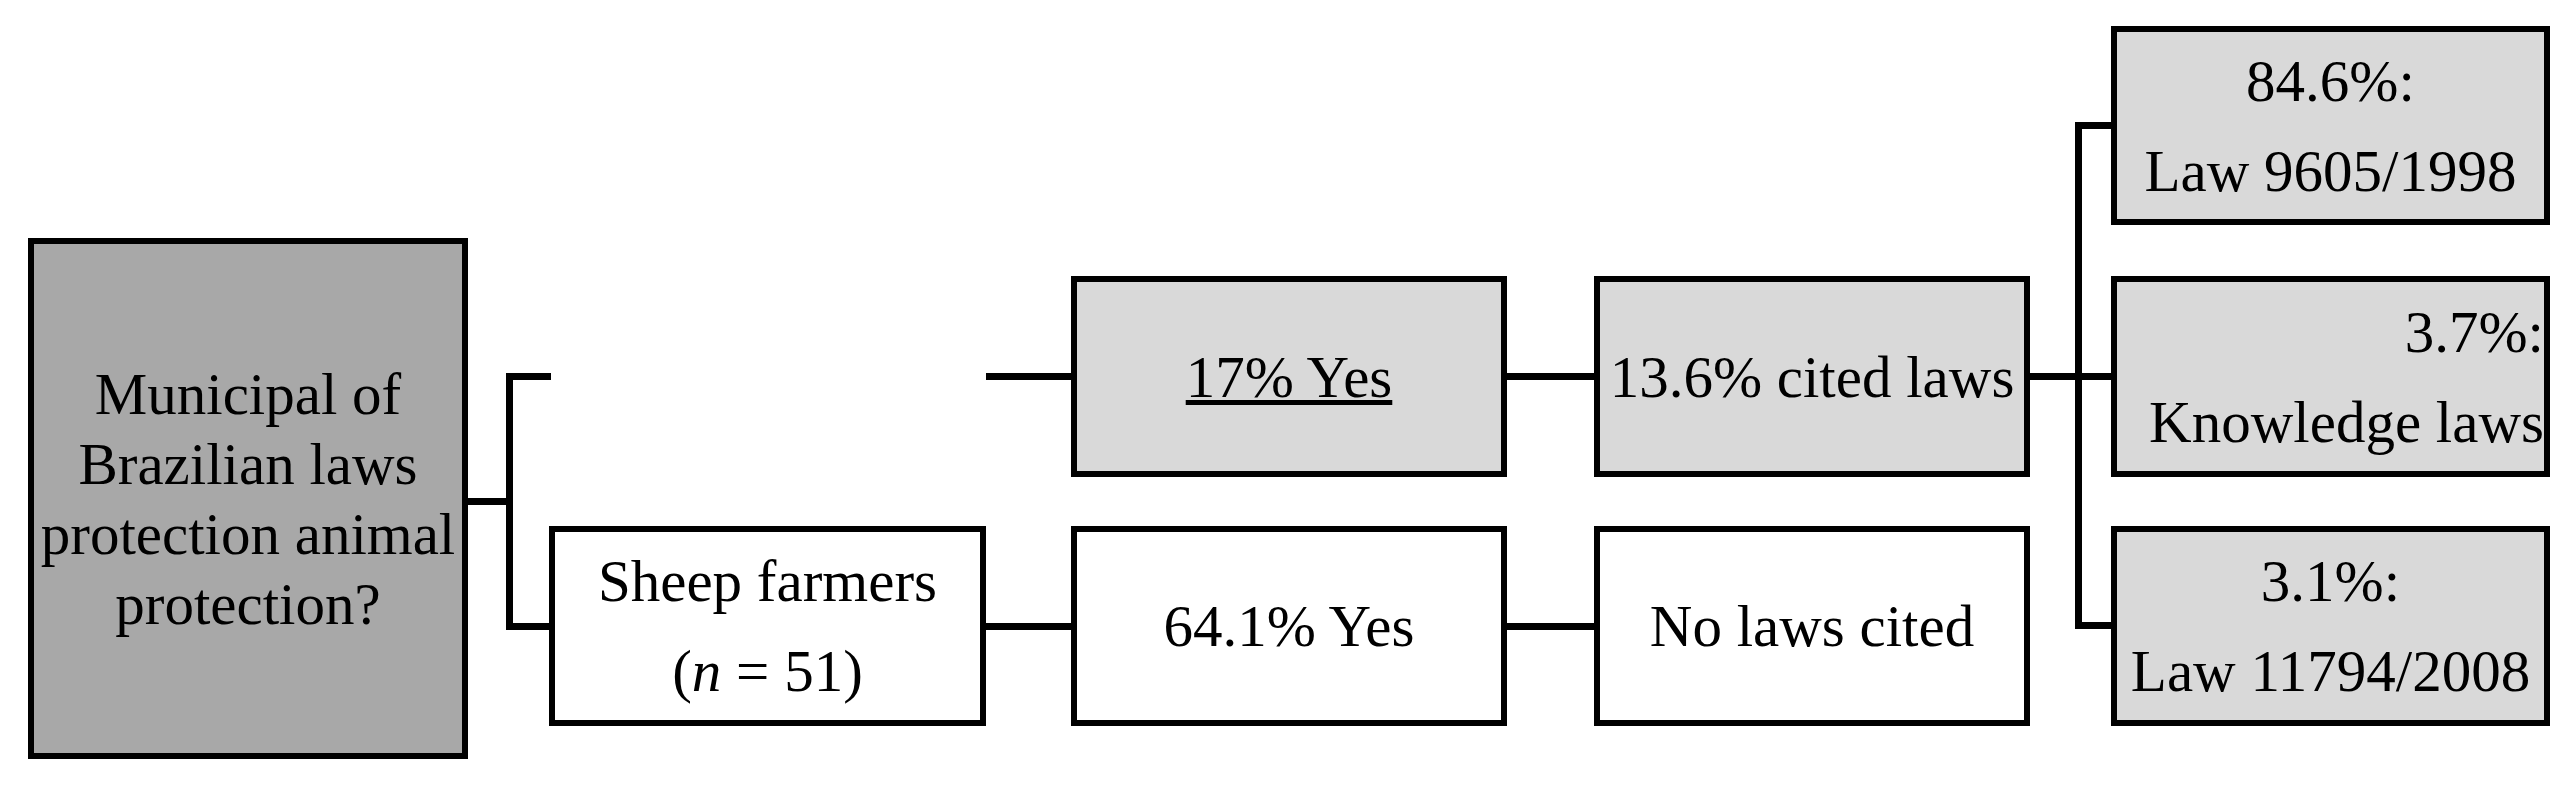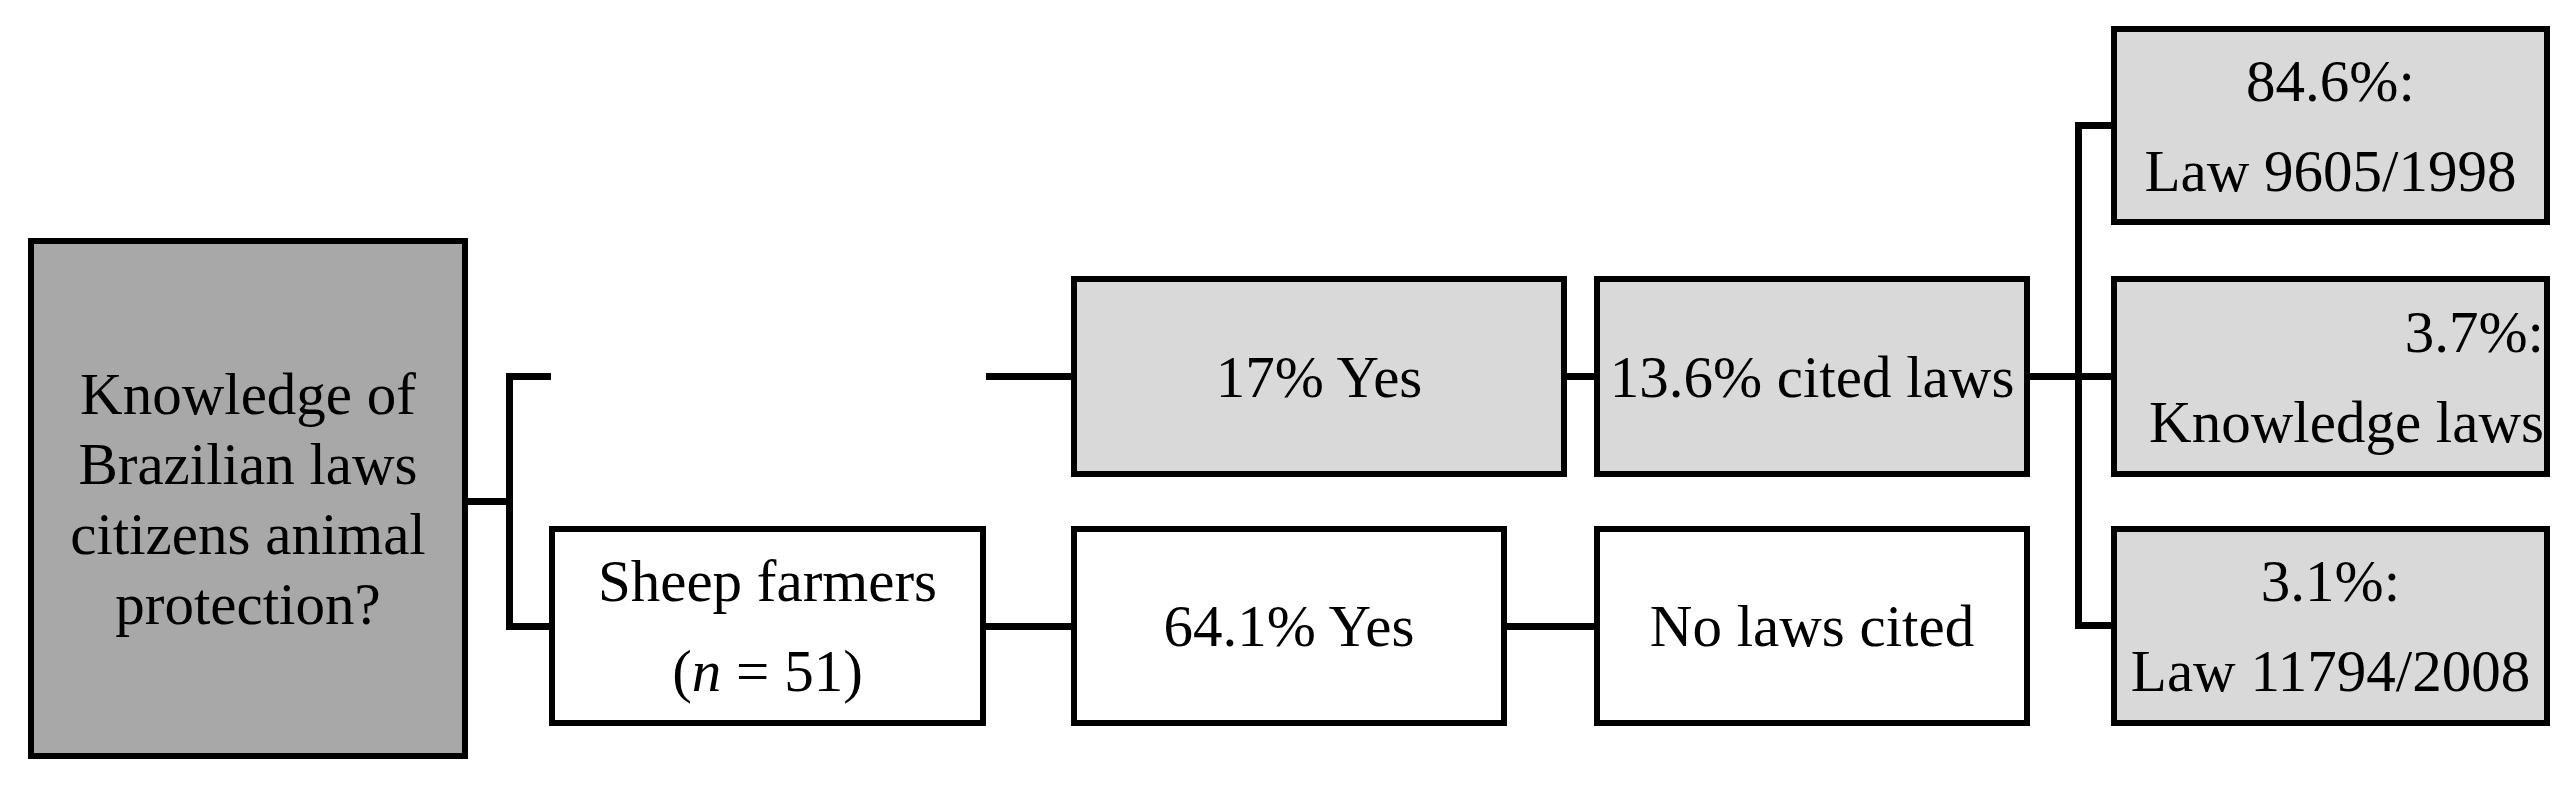--- a/index.html
+++ b/index.html
@@ -51,28 +51,28 @@
   <div class="line" style="left:1507px; top:373px; width:87px; height:6.6px;"></div>
   <div class="line" style="left:986px; top:623px; width:86px; height:6.6px;"></div>
   <div class="line" style="left:1507px; top:623px; width:87px; height:6.6px;"></div>
   <div class="line" style="left:2029px; top:373px; width:52px; height:6.6px;"></div>
   <div class="line" style="left:2075px; top:122px; width:6.6px; height:507px;"></div>
   <div class="line" style="left:2075px; top:122px; width:38px; height:6.6px;"></div>
   <div class="line" style="left:2075px; top:373px; width:38px; height:6.6px;"></div>
   <div class="line" style="left:2075px; top:622px; width:38px; height:6.6px;"></div>
 
   <div class="box fill-root" style="left:28px; top:238px; width:440px; height:521px;">
-    <div class="root-line">Knowledge of</div>
+    <div class="root-line">Municipal of</div>
     <div class="root-line">Brazilian laws</div>
-    <div class="root-line">citizens animal</div>
+    <div class="root-line">protection animal</div>
     <div class="root-line">protection?</div>
   </div>
 
 
-  <div class="box fill-gray" style="left:1071px; top:276px; width:496px; height:201px;">
+  <div class="box fill-gray" style="left:1071px; top:276px; width:436px; height:201px;text-decoration:underline;">
     <div class="t">17% Yes</div>
   </div>
 
   <div class="box fill-gray" style="left:1594px; top:276px; width:436px; height:201px;">
     <div class="t">13.6% cited laws</div>
   </div>
 
   <div class="box fill-white" style="left:549px; top:526px; width:437px; height:200px;">
     <div class="t">Sheep farmers</div>
     <div class="t"><span>(</span><span class="it">n</span><span> = 51)</span></div>

